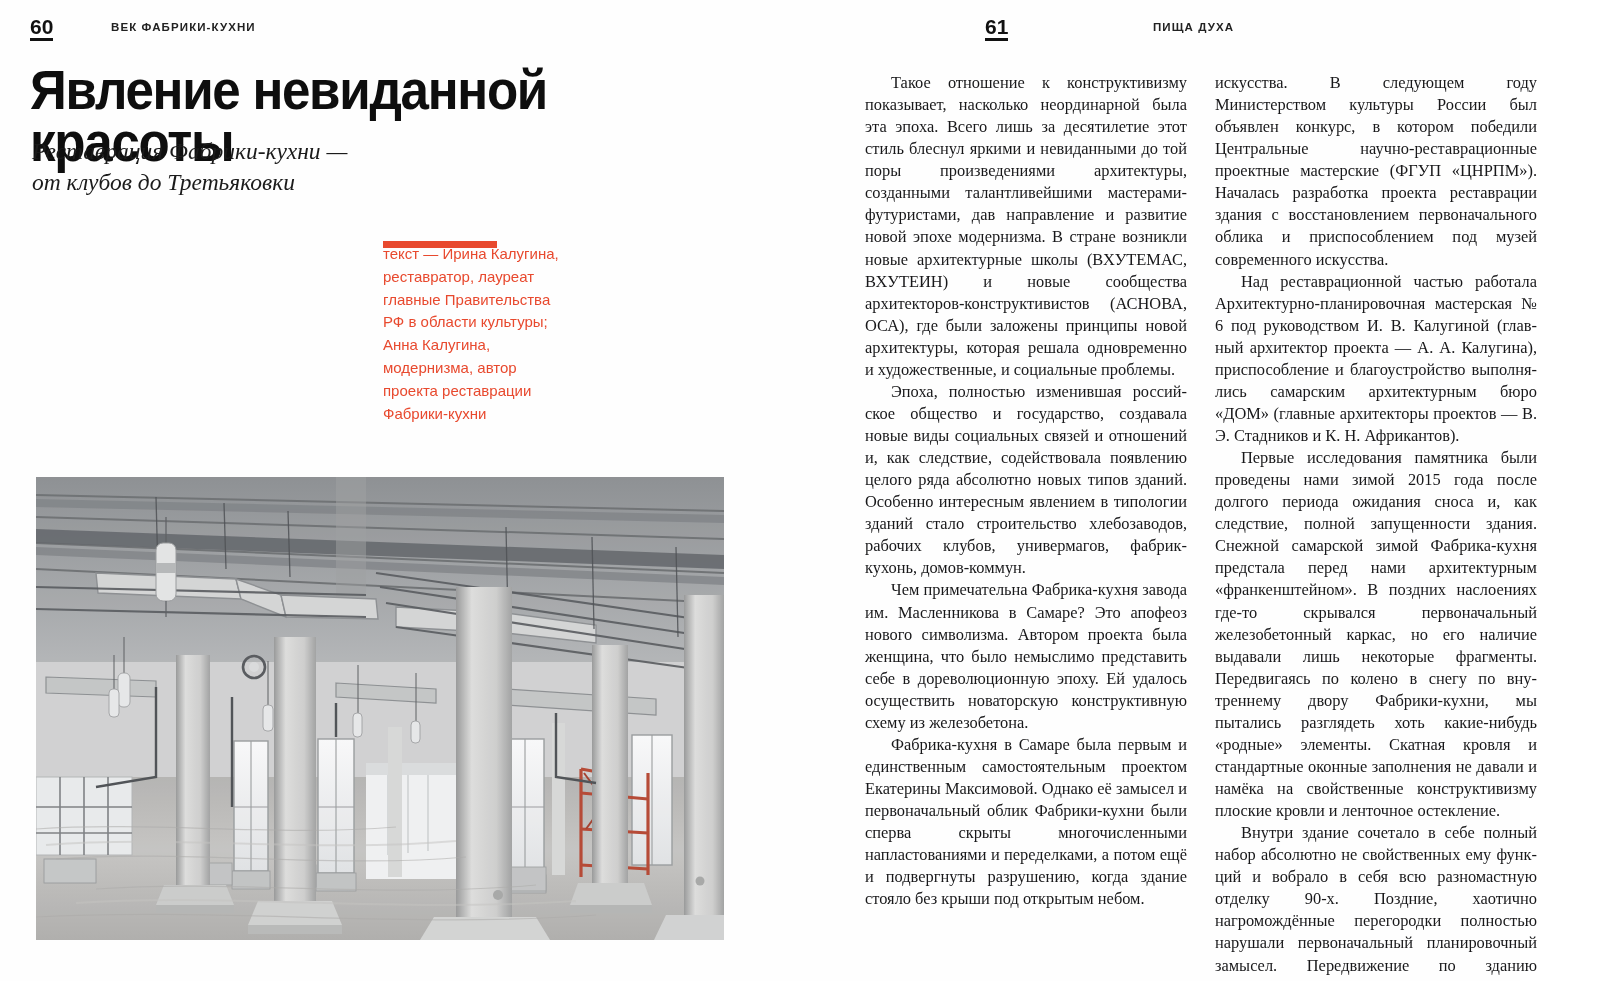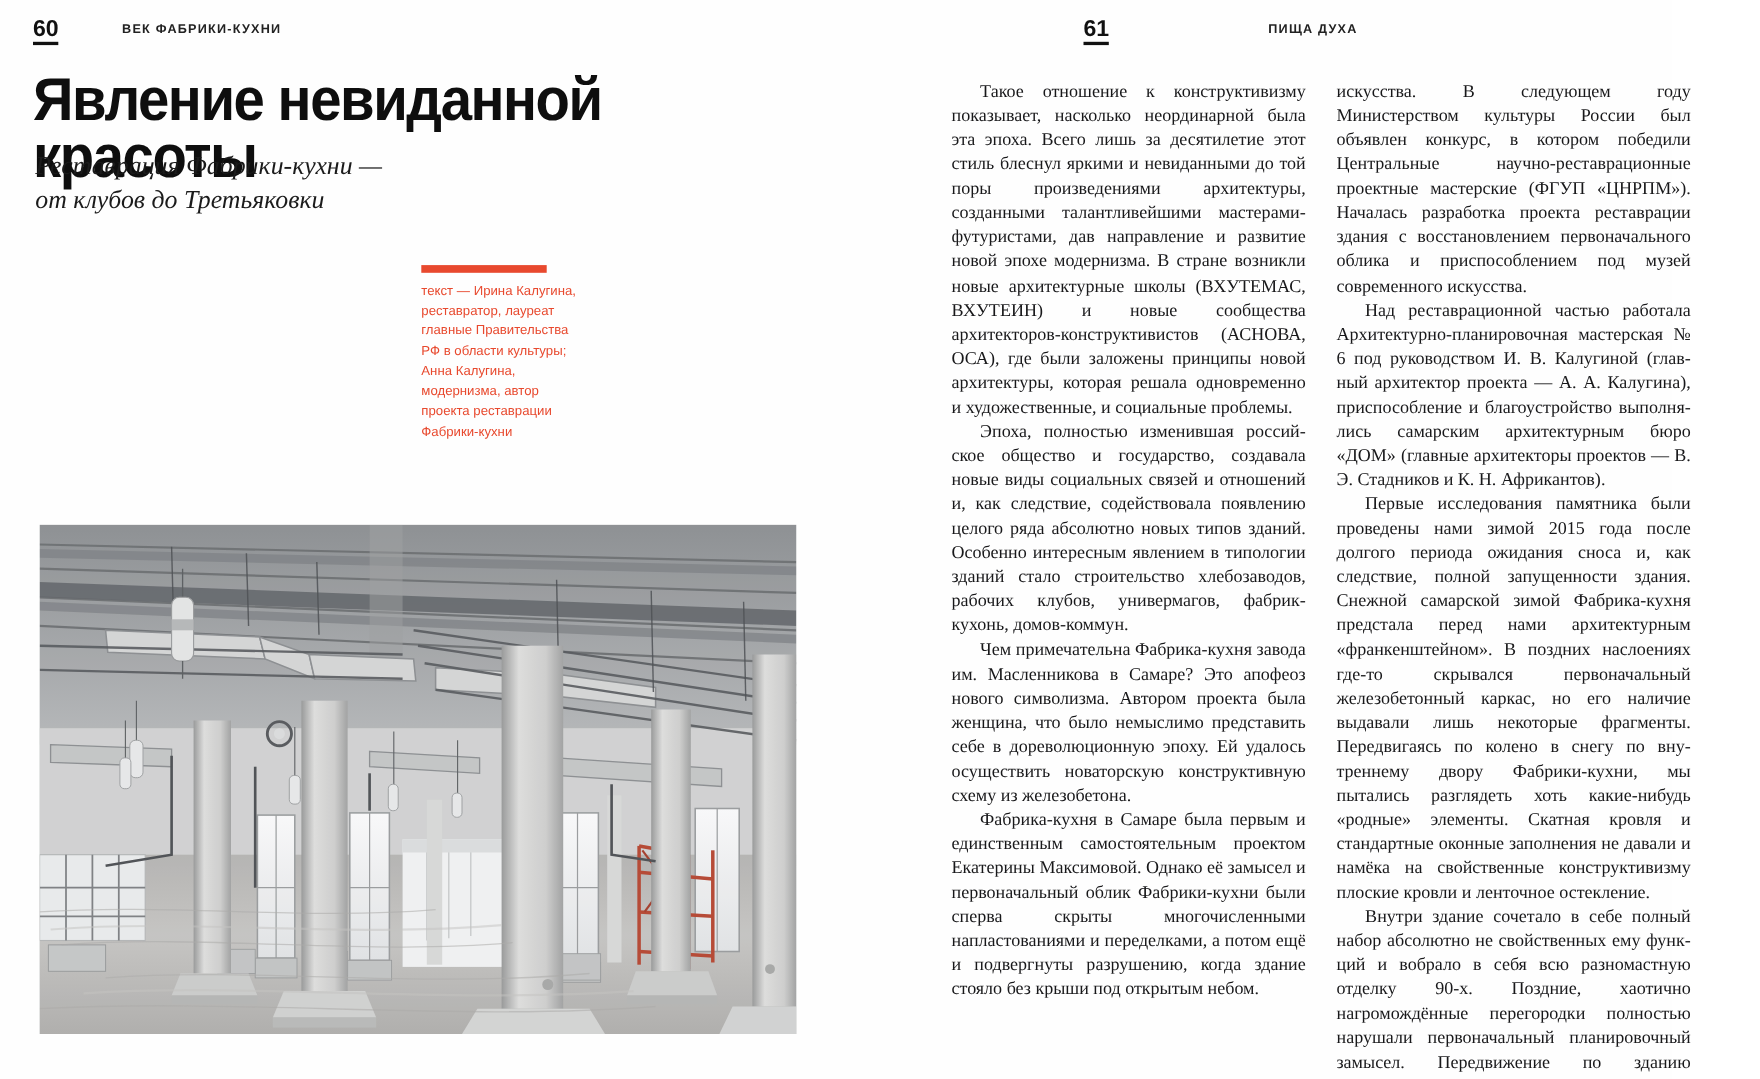--- a/index.html
+++ b/index.html
@@ -81,24 +81,24 @@
     position: absolute;
     left: 383px;
     top: 241px;
     width: 114px;
     height: 7px;
     background: #e8492e;
   }
   .credit-text {
     position: absolute;
     left: 383px;
-    top: 255px;
+    top: 243px;
     width: 215px;
     font-family: "Liberation Sans", "DejaVu Sans", sans-serif;
-    font-size: 12px;
+    font-size: 15px;
     line-height: 1.52;
     color: #e8492e;
   }
   .credit-text div { white-space: nowrap; }
 
   
   .photo {
     position: absolute;
     left: 36px;
     top: 477px;

